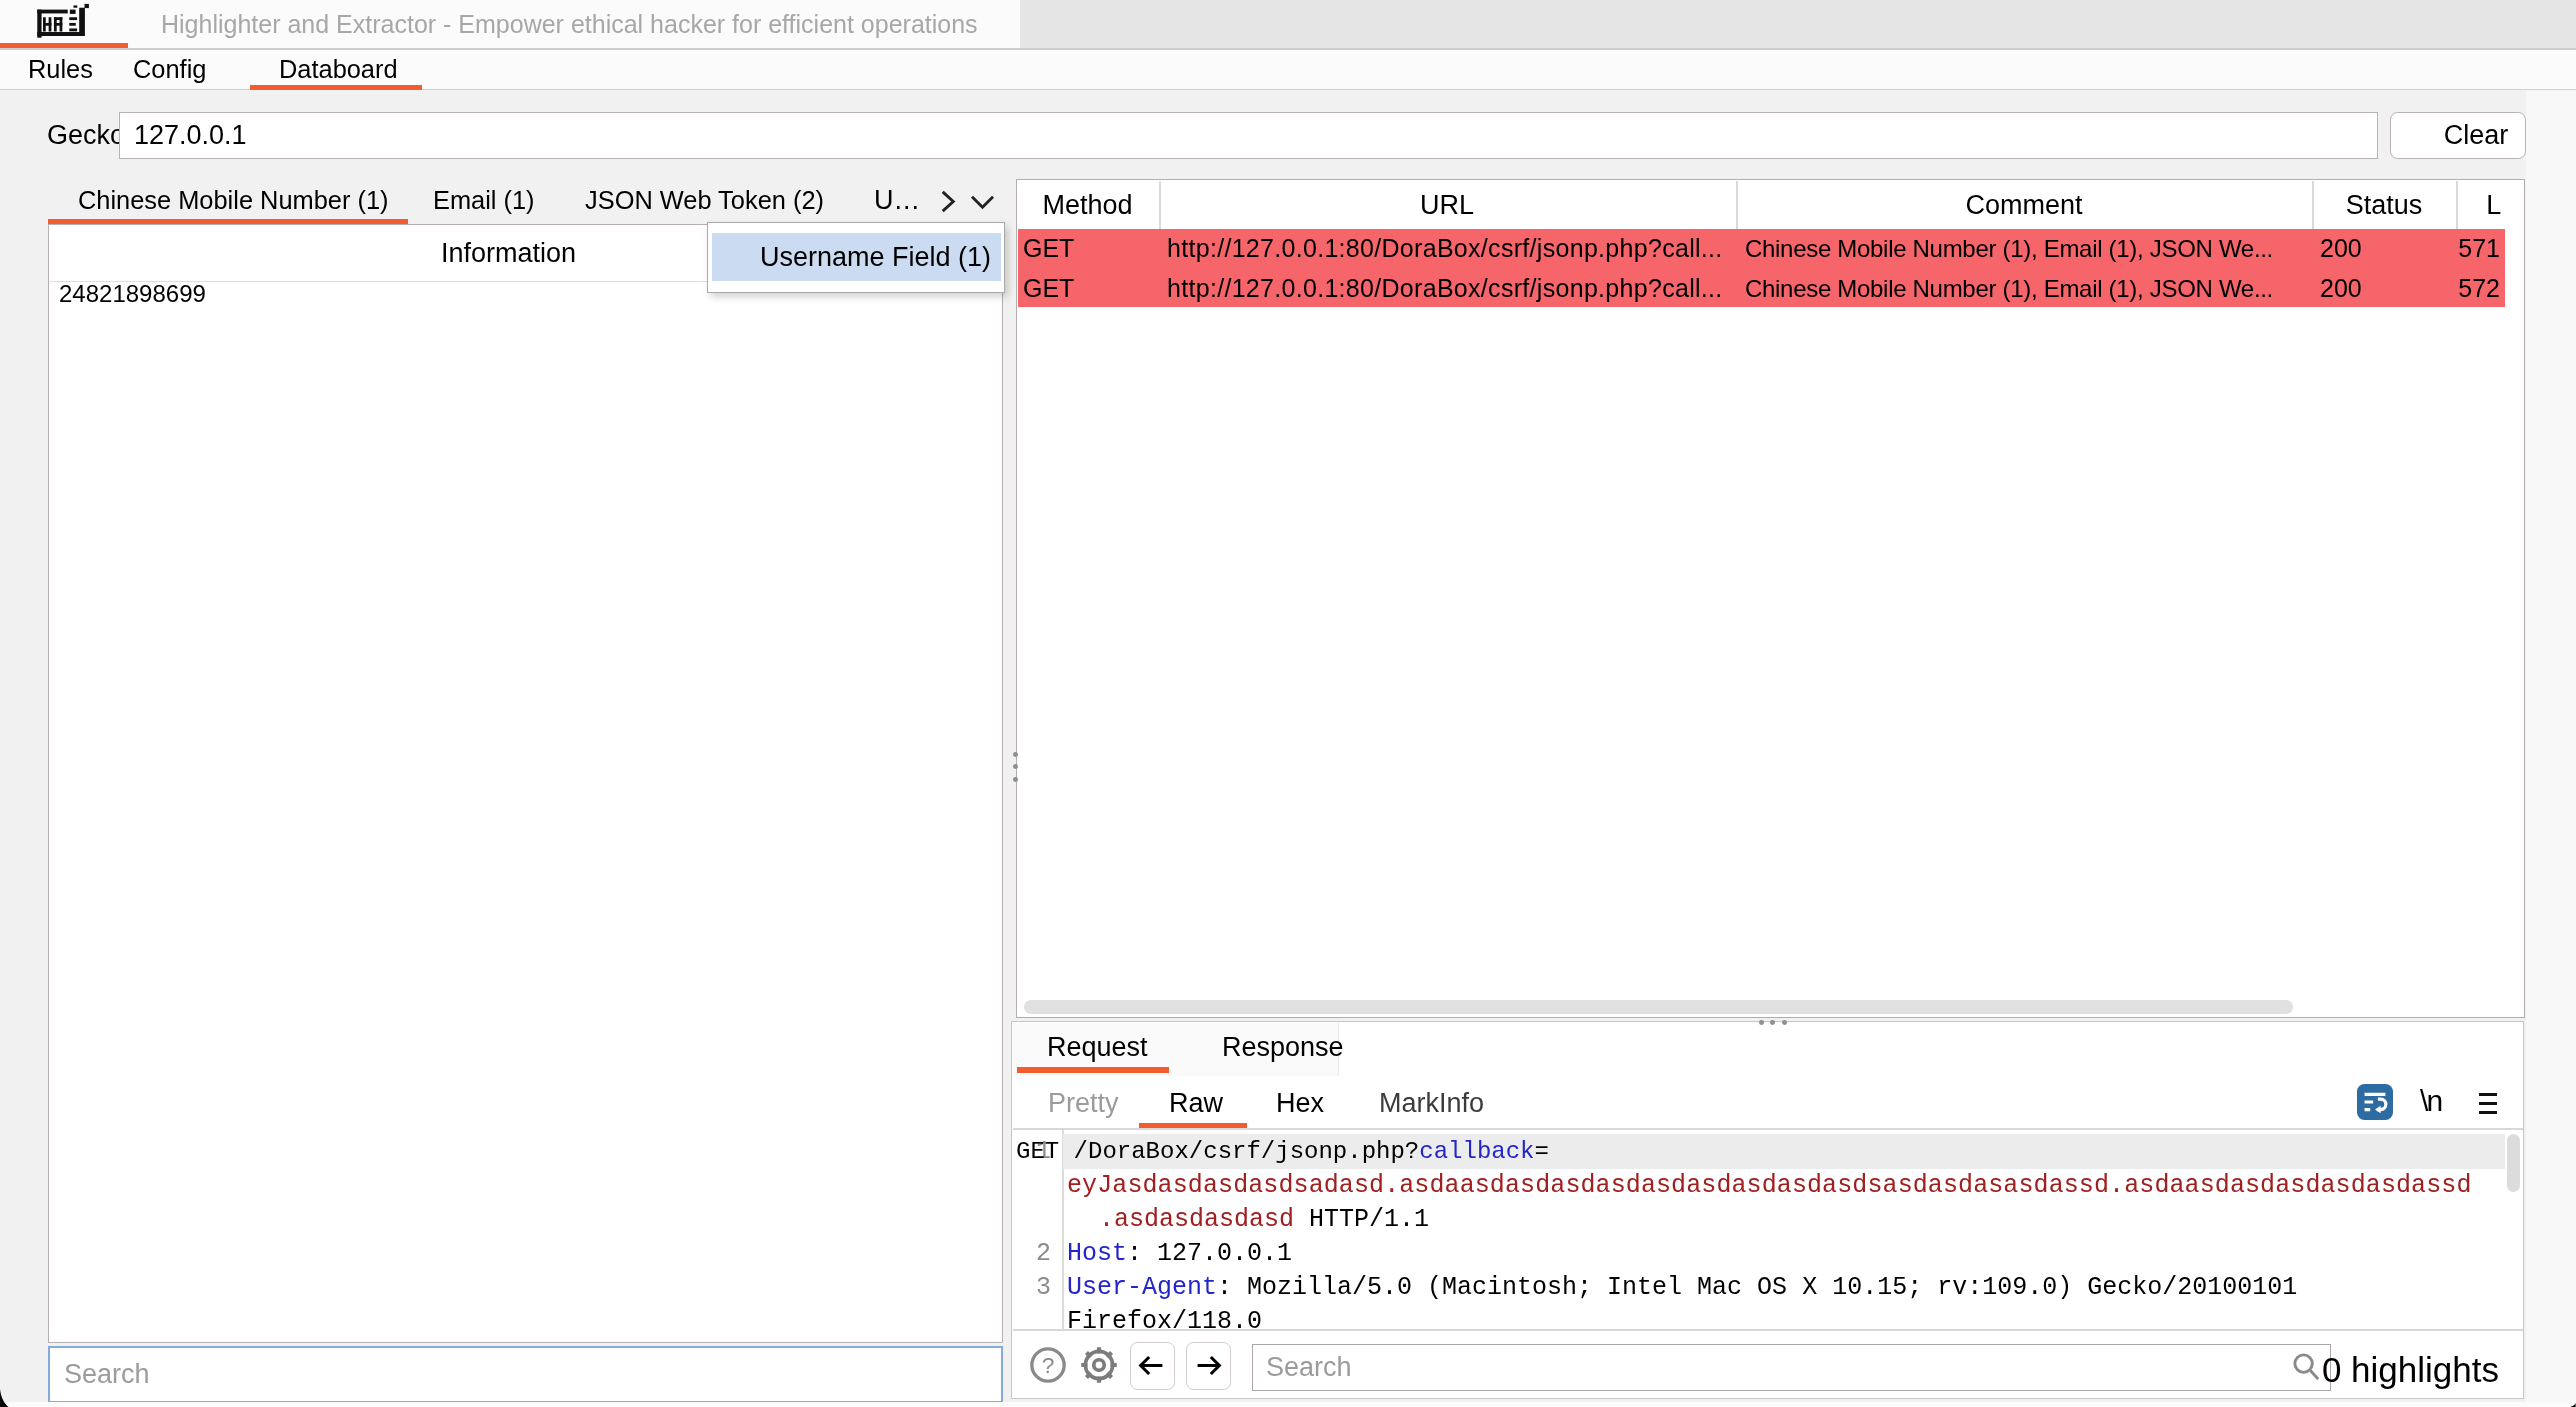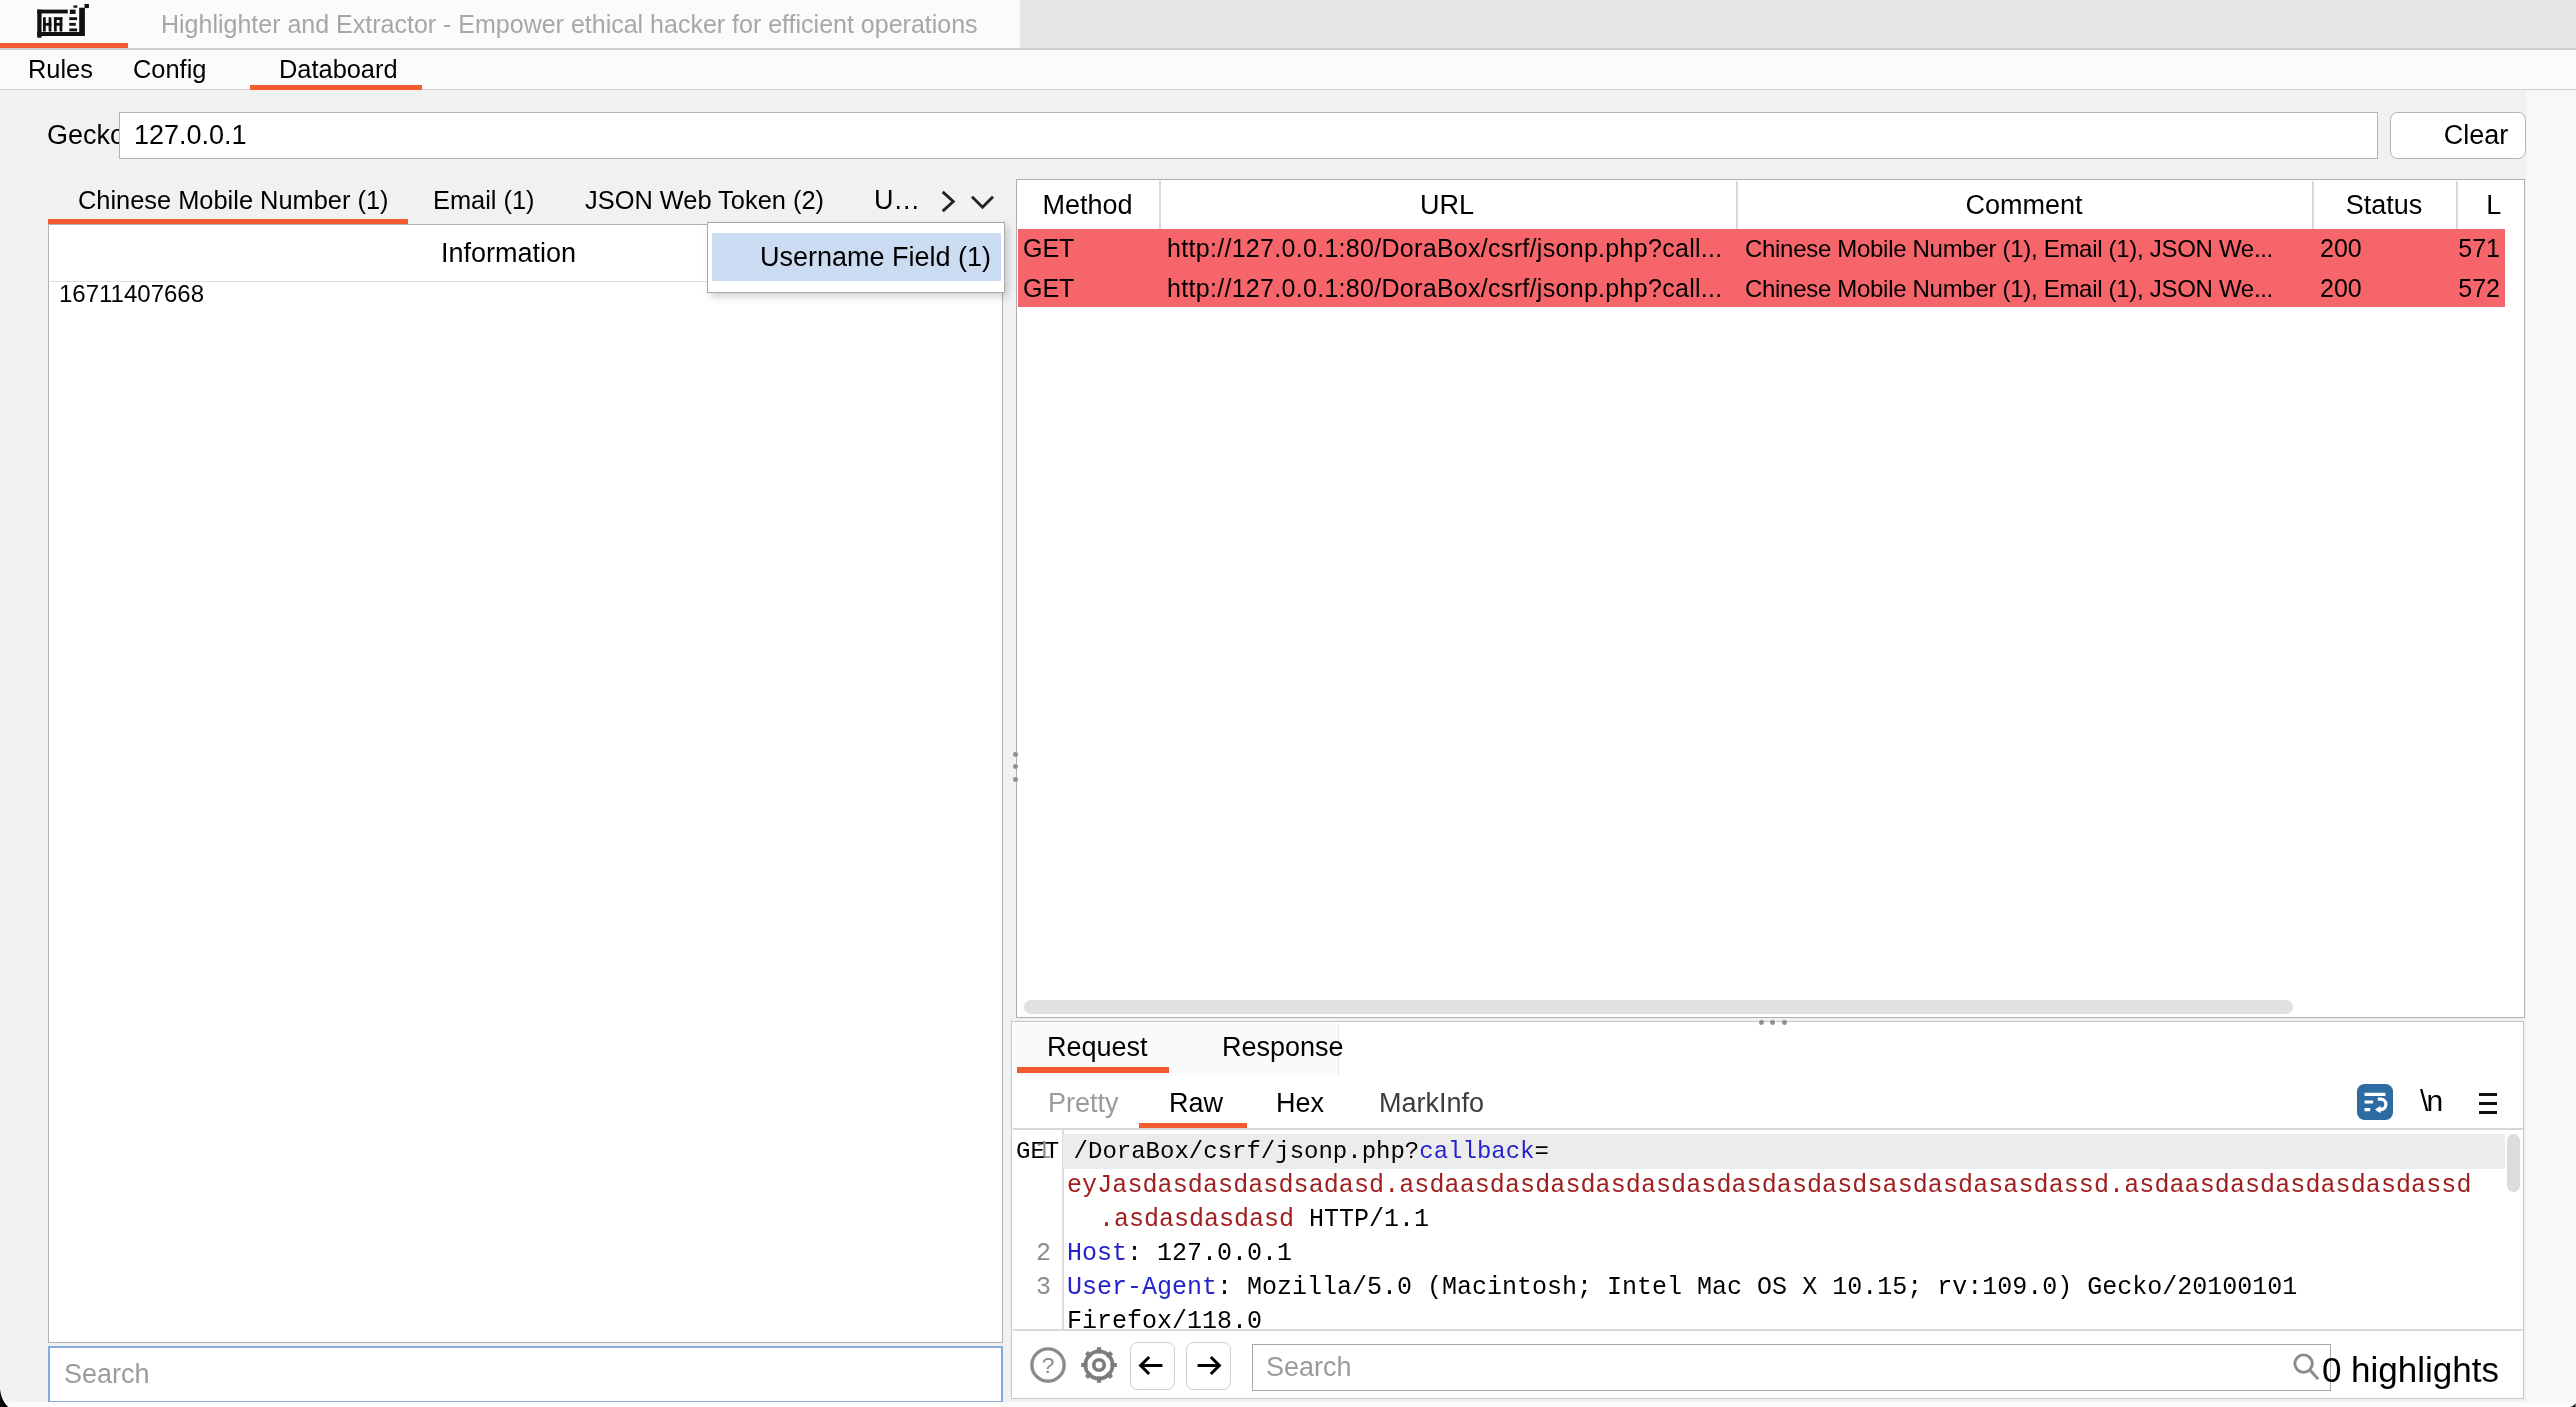--- a/index.html
+++ b/index.html
@@ -68,21 +68,21 @@
     <path d="M7 2 L18 12 L7 22" fill="none" stroke="#222" stroke-width="3"></path>
   </svg>
 <svg class="abs" style="left:970px;top:191px;" width="25" height="21" viewBox="0 0 26 22">
     <path d="M2 6 L13 17 L24 6" fill="none" stroke="#222" stroke-width="3"></path>
   </svg>
 <div class="abs" style="left:48px;top:219px;width:360px;height:5.8px;background:#f25c30;"></div>
 
 <div class="abs" style="left:48px;top:224px;width:955px;height:1119px;background:#fff;border:1.9px solid #b8b0b0;"></div>
 <div class="abs" style="left:50px;top:226px;width:951px;height:56px;background:#fff;border-bottom:1.9px solid #dedede;"></div>
 <div class="txt" style="left:50px;top:226px;width:917px;height:54px;line-height:54px;text-align:center;">Information</div>
-<div class="txt" style="left:59px;top:274px;height:40px;line-height:40px;font-size:24px;">16711407668</div>
+<div class="txt" style="left:59px;top:274px;height:40px;line-height:40px;font-size:24px;">24821898699</div>
 
 <div class="abs" style="left:48px;top:1346px;width:955px;height:57px;background:#fff;border:2.9px solid #85abdb;"></div>
 <div class="txt" style="left:64px;top:1347px;height:54px;line-height:54px;color:#9b9b9b;">Search</div>
 
 <div class="abs" style="left:707px;top:222px;width:298px;height:71px;background:#fff;border:1.9px solid #a9a9a9;z-index:30;box-shadow:2.9px 3.8px 7.7px rgba(0,0,0,0.18);"></div>
 <div class="abs" style="left:712px;top:233px;width:289px;height:48px;background:#cbdcf2;z-index:31;"></div>
 <div class="txt" style="left:712px;top:233px;width:289px;height:48px;line-height:48px;text-align:center;text-indent:38px;z-index:32;">Username Field (1)</div>
 
 <div class="abs" style="left:1013px;top:752px;width:4.8px;height:4.8px;border-radius:50%;background:#8f8f8f;z-index:6;"></div>
 <div class="abs" style="left:1013px;top:764px;width:4.8px;height:4.8px;border-radius:50%;background:#8f8f8f;z-index:6;"></div>

